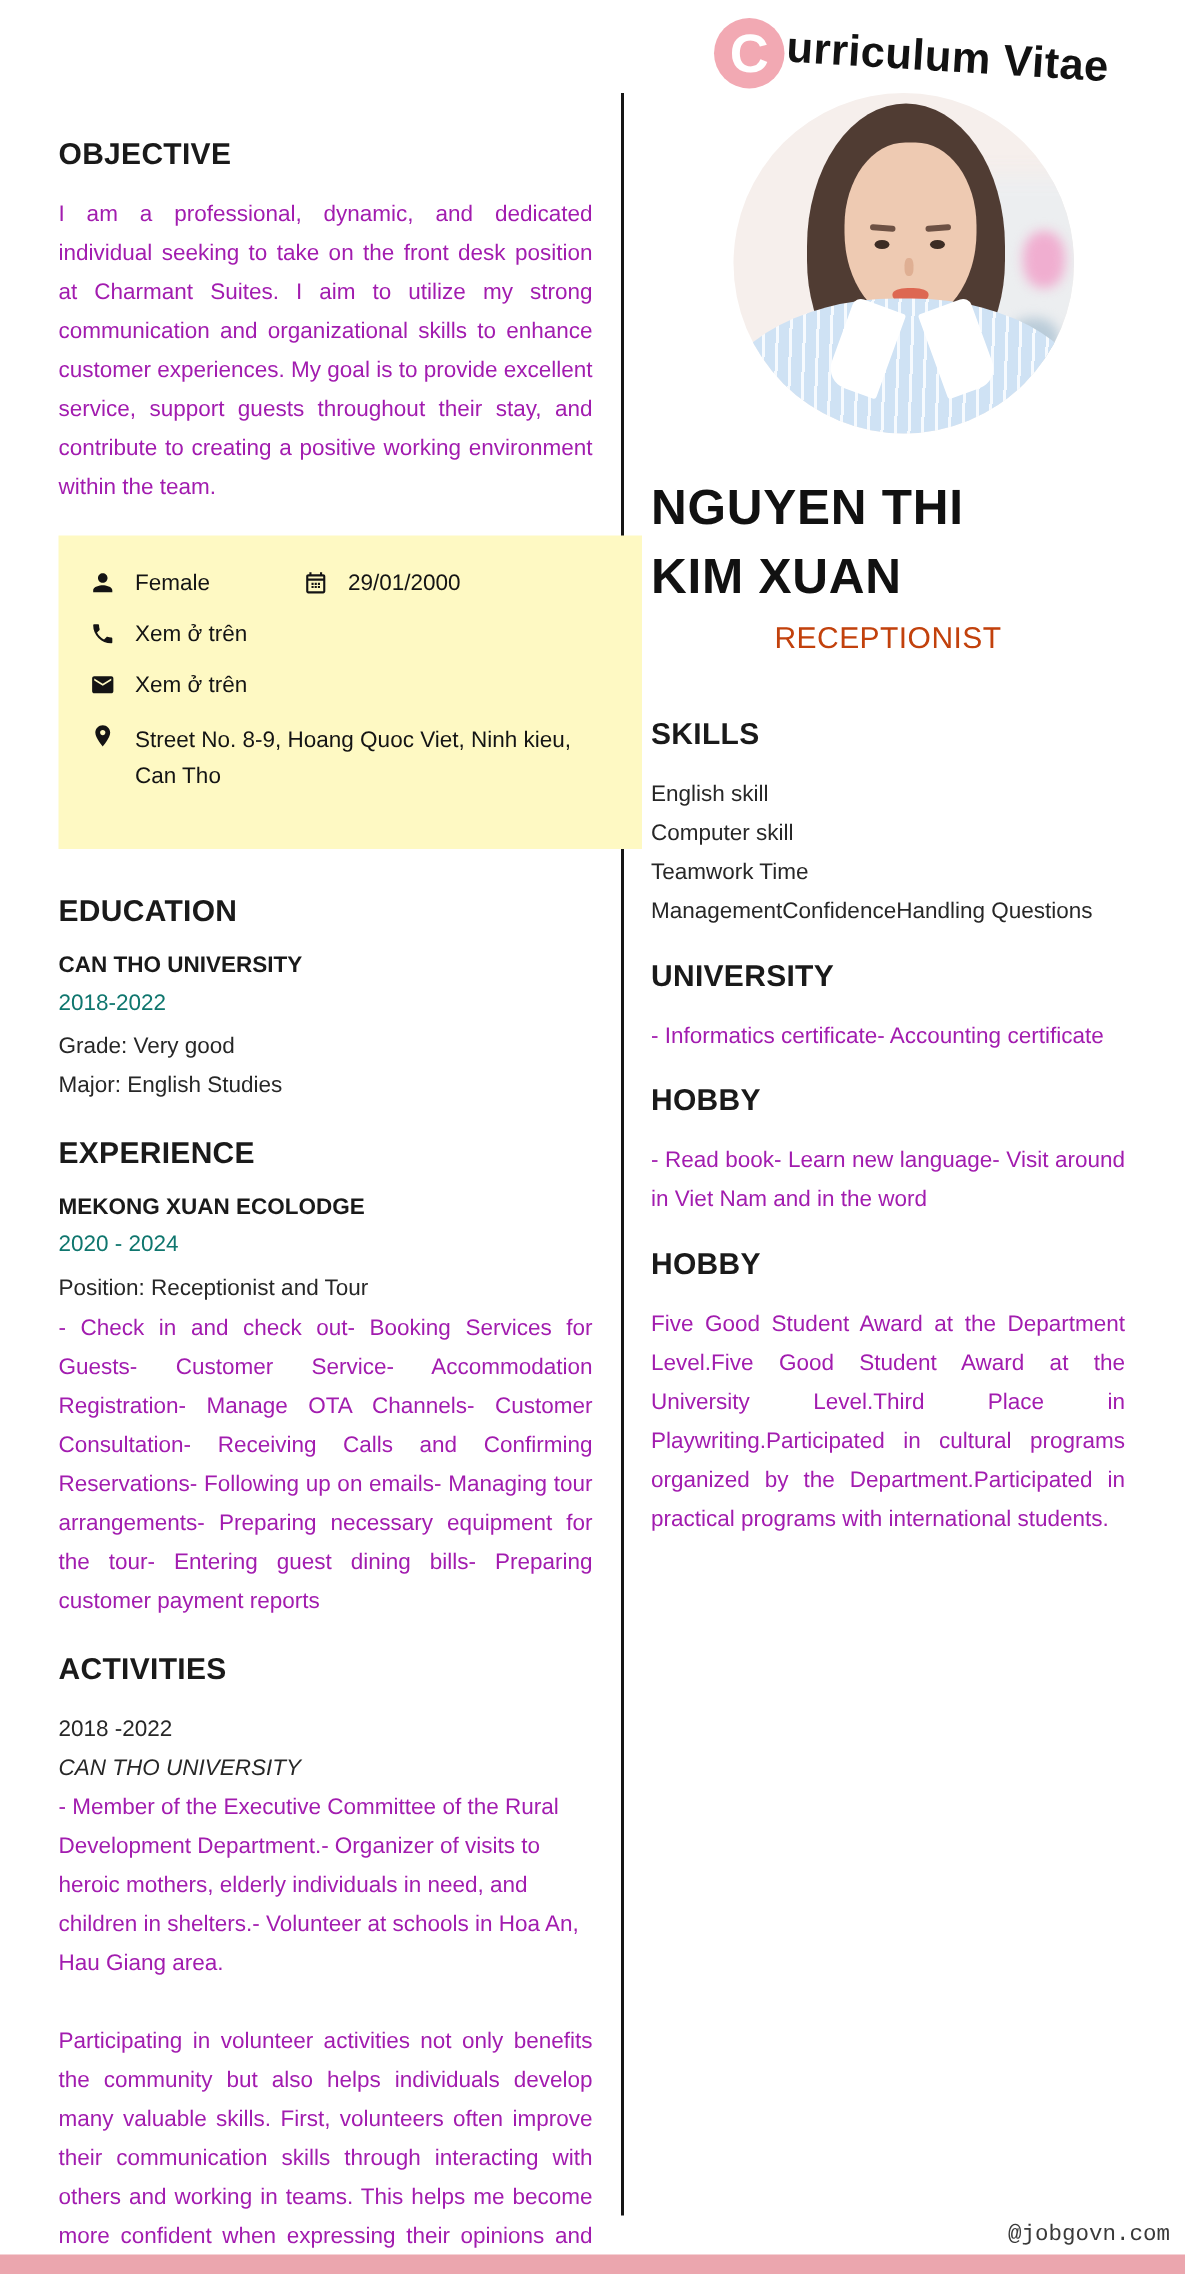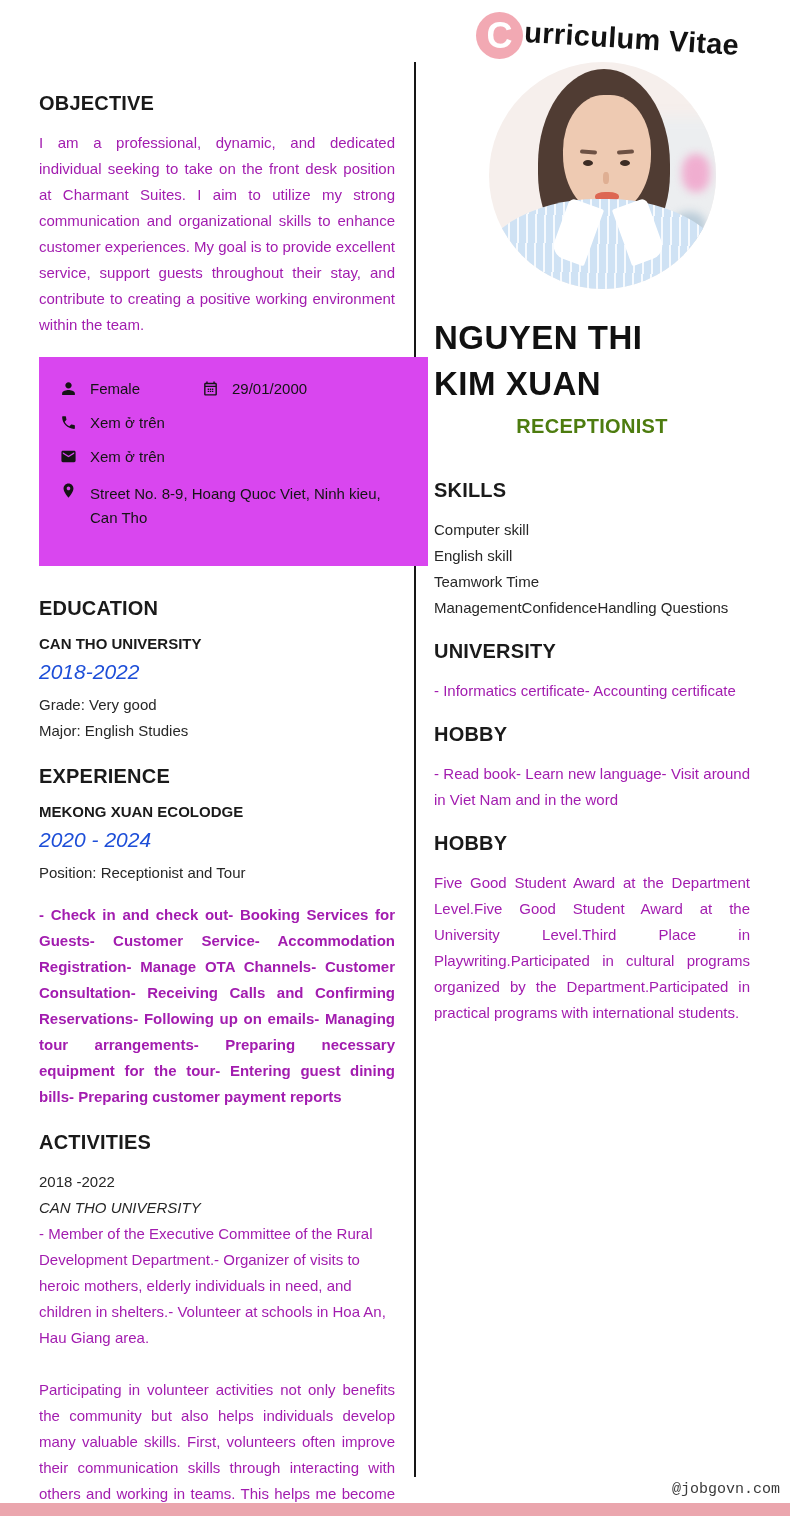--- a/index.html
+++ b/index.html
@@ -40,44 +40,44 @@
   .ph-collar.r { left:132px; top:140px; transform:rotate(-20deg); border-radius:2px 6px 14px 2px; }
 
   
   .left-col { position:absolute; left:39px; top:92px; width:356px; z-index:2; }
   .right-col { position:absolute; left:434px; top:315px; width:316px; z-index:2; }
 
   .section-h { font-size:20px; font-weight:700; color:#1a1a1a; letter-spacing:.2px; margin-bottom:15px; }
   .body-text { font-size:15px; line-height:26px; color:#a21caf; }
   .just { text-align:justify; }
   .sub-bold { font-size:15px; font-weight:700; color:#1a1a1a; margin-bottom:8px; }
-  .date-pink { font-size:21px; font-style:italic; color:#1d4ed8; margin-bottom:8px; }
+  .date-pink { font-size:15px; color:#0f766e; margin-bottom:8px; }
   .plain-line { font-size:15px; line-height:26px; color:#272727; }
 
   
-  .info-box { position:relative; width:389px; background:#d946ef; margin-top:19px; padding:23px 14px 20px 21px; z-index:2; }
+  .info-box { position:relative; width:389px; background:#fef9c3; margin-top:19px; padding:23px 14px 20px 21px; z-index:2; }
   .info-row { display:flex; align-items:flex-start; margin-bottom:17px; font-size:15px; color:#141414; }
   .info-row:last-child { margin-bottom:16px; }
   .info-pair { display:flex; align-items:center; }
   .info-pair.first { width:142px; }
   .icon { width:17px; height:17px; flex:0 0 17px; margin-right:13px; display:inline-flex; align-items:center; justify-content:center; }
   .icon svg { width:17px; height:17px; fill:#141414; }
   .info-label { line-height:17px; }
   .addr-text { line-height:24px; max-width:315px; }
 
   
   .sec-education { margin-top:31px; }
   .sec-experience { margin-top:21px; }
   .sec-activities { margin-top:21px; }
-  .mt-par { margin-top:16px;font-weight:bold; }
+  .mt-par { margin-top:1px; }
   .act-summary { margin-top:26px; }
 
   
   .name { font-size:33px; line-height:46px; font-weight:700; color:#111111; letter-spacing:.5px; }
-  .role { font-size:20px; font-weight:700; color:#4d7c0f; text-align:center; margin-top:8px; letter-spacing:.3px; }
+  .role { font-size:20px; font-weight:400; color:#c2410c; text-align:center; margin-top:8px; letter-spacing:.3px; }
   .sec-skills { margin-top:41px; }
   .skill-item { font-size:15px; line-height:26px; color:#272727; }
   .sec-certificate { margin-top:19px; }
   .sec-hobby { margin-top:19px; }
   .sec-award { margin-top:19px; }
 
   
   .watermark { position:absolute; right:10px; bottom:18px; font-family:"Liberation Mono","DejaVu Sans Mono",monospace;
                font-size:15px; color:#3a3a3a; z-index:2; }
   .bottom-bar { position:absolute; left:0; bottom:0; width:790px; height:13px; background:#eba6ae; z-index:2; }
@@ -195,22 +195,22 @@
   <div class="right-col">
 
     <div class="name">
       <div>NGUYEN THI</div>
       <div>KIM XUAN</div>
     </div>
     <div class="role">RECEPTIONIST</div>
 
     <div class="sec-skills">
       <div class="section-h">SKILLS</div>
+      <div class="skill-item">English skill</div>
       <div class="skill-item">Computer skill</div>
-      <div class="skill-item">English skill</div>
       <div class="skill-item">Teamwork Time ManagementConfidenceHandling Questions</div>
     </div>
 
     <div class="sec-certificate">
       <div class="section-h">UNIVERSITY</div>
       <p class="body-text">- Informatics certificate- Accounting certificate</p>
     </div>
 
     <div class="sec-hobby">
       <div class="section-h">HOBBY</div>

